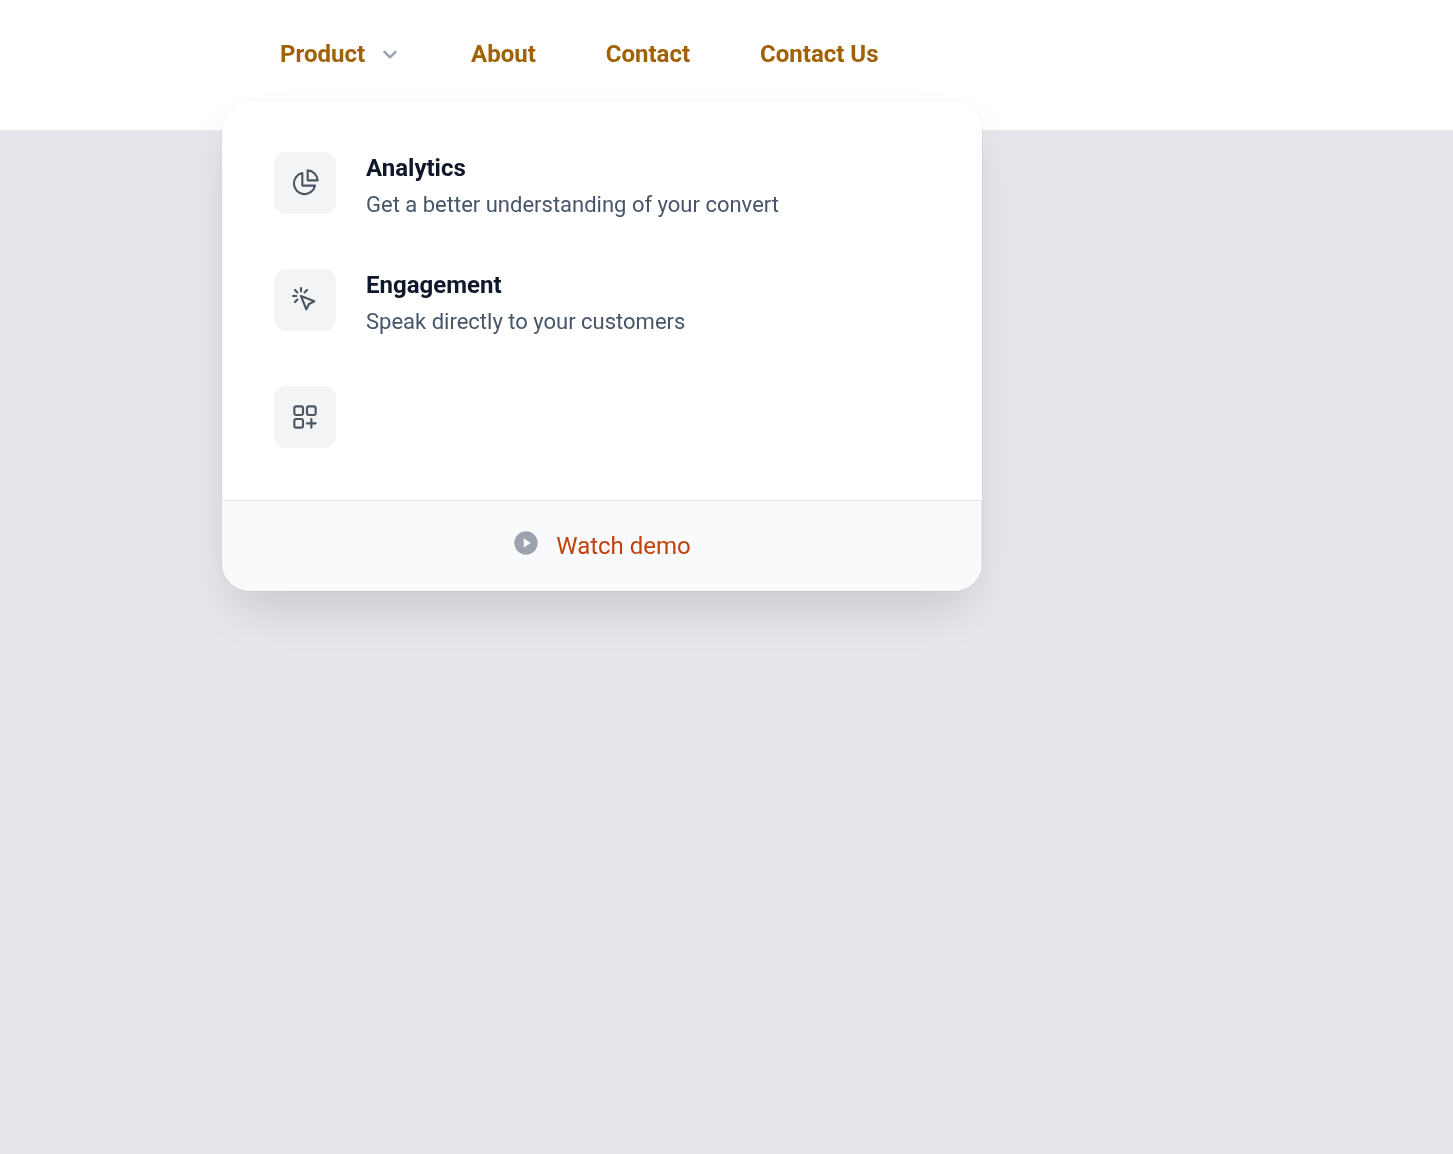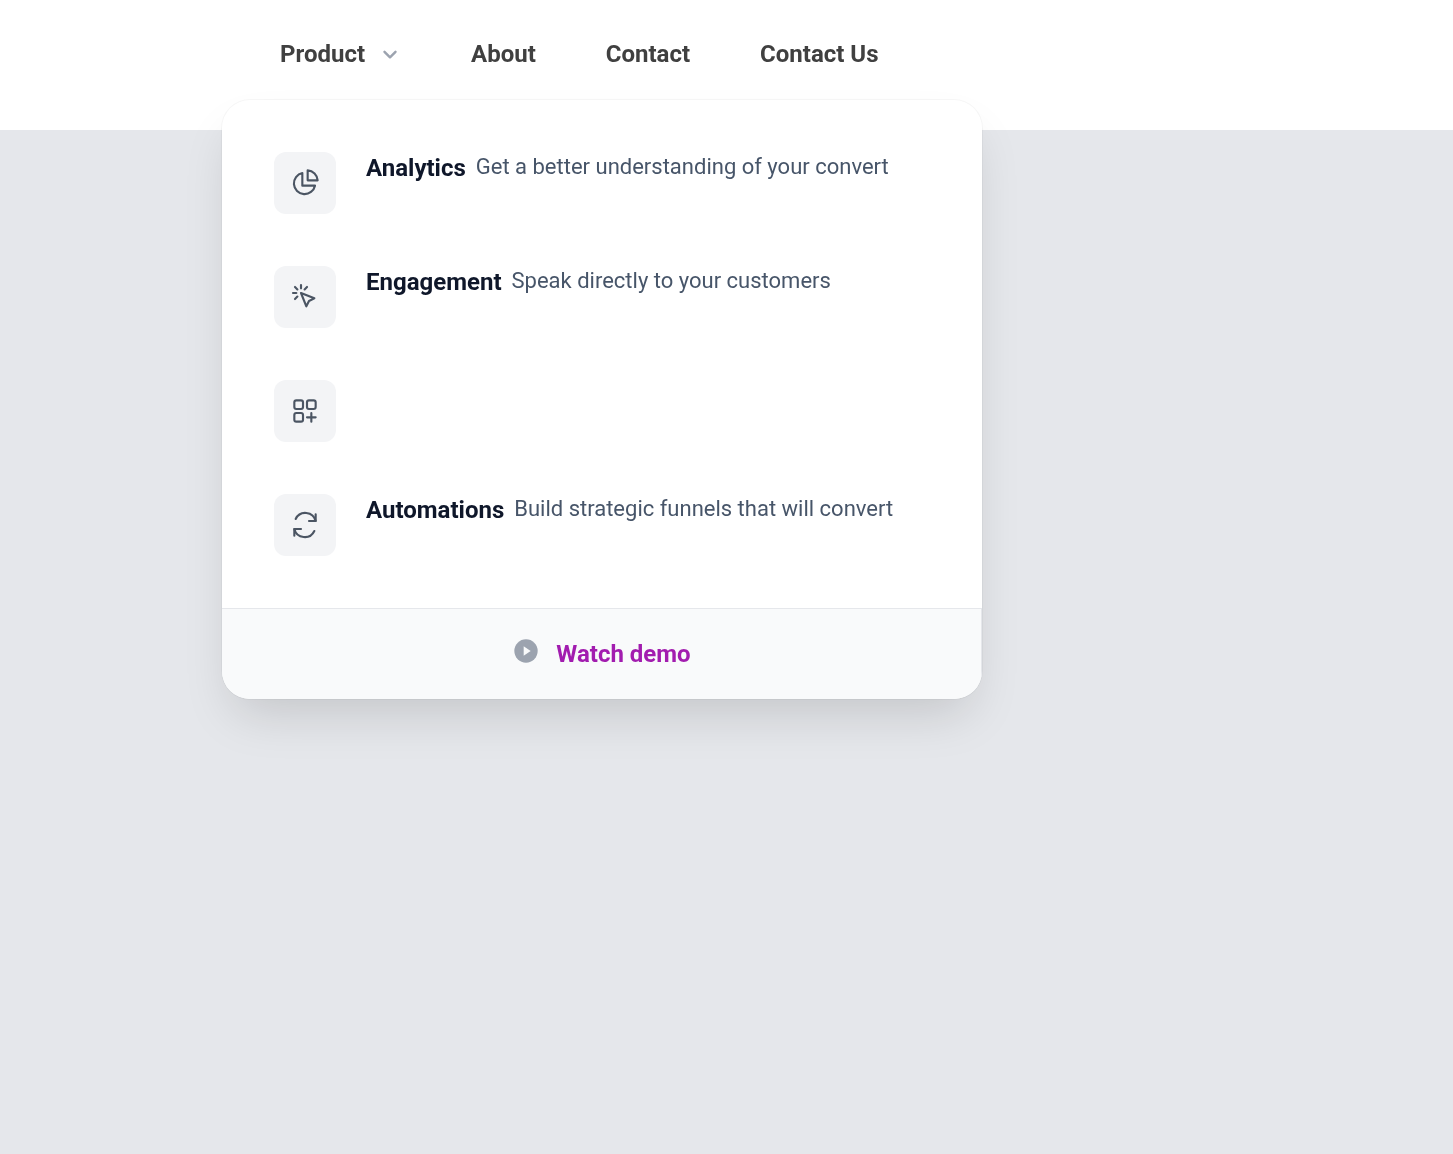--- a/index.html
+++ b/index.html
@@ -31,21 +31,21 @@
       padding: 40px 0 40px 280px;
       background: #fff;
       z-index: 10;
     }
     .nav-item {
       display: flex;
       align-items: center;
       gap: 14px;
       font-size: 24px;
       font-weight: 700;
-      color: #404040;
+      color: #a16207;
       cursor: pointer;
     }
     .chevron {
       width: 22px;
       height: 22px;
       display: flex;
       align-items: center;
       justify-content: center;
     }
     .flyout {
@@ -89,21 +89,21 @@
     }
     .menu-item.hovered .icon-box {
       background: #fff;
     }
     .icon-box svg {
       width: 32px;
       height: 32px;
     }
     .menu-text {
       display: flex;
-      flex-direction: row;
+      flex-direction: column;
       gap: 10px;
       padding-top: 2px;
     }
     .menu-title {
       font-size: 24px;
       font-weight: 700;
       color: #0f172a;
     }
     .menu-desc {
       font-size: 22px;
@@ -124,22 +124,22 @@
       background: #f9fafb;
     }
     .footer-btn {
       flex: 1;
       display: flex;
       align-items: center;
       justify-content: center;
       gap: 16px;
       padding: 28px 0;
       font-size: 24px;
-      font-weight: 700;
-      color: #a21caf;
+      font-weight: 400;
+      color: #c2410c;
       cursor: pointer;
     }
     .footer-btn:first-child {
       border-right: 1px solid #e5e7eb;
     }
     .footer-btn svg {
       width: 28px;
       height: 28px;
     }
   </style>
@@ -208,34 +208,20 @@
           <svg viewBox="0 0 24 24" fill="none" stroke="#4b5563" stroke-width="1.6" stroke-linecap="round" stroke-linejoin="round">
             <rect x="4" y="4" width="6.5" height="6.5" rx="1.5"></rect>
             <rect x="13.5" y="4" width="6.5" height="6.5" rx="1.5"></rect>
             <rect x="4" y="13.5" width="6.5" height="6.5" rx="1.5"></rect>
             <line x1="16.75" y1="13.5" x2="16.75" y2="20"></line>
             <line x1="13.5" y1="16.75" x2="20" y2="16.75"></line>
           </svg>
         </div>
       </div>
 
-      <div class="menu-item">
-        <div class="icon-box">
-          <svg viewBox="0 0 24 24" fill="none" stroke="#4b5563" stroke-width="1.6" stroke-linecap="round" stroke-linejoin="round">
-            <path d="M20 9A8 8 0 0 0 5 7.5"></path>
-            <polyline points="20 4 20 9 15 9"></polyline>
-            <path d="M4 15a8 8 0 0 0 15 1.5"></path>
-            <polyline points="4 20 4 15 9 15"></polyline>
-          </svg>
-        </div>
-        <div class="menu-text">
-          <div class="menu-title">Automations</div>
-          <div class="menu-desc">Build strategic funnels that will convert</div>
-        </div>
-      </div>
 
     </div>
 
     <div class="footer">
       <div class="footer-btn">
         <span>
           <svg viewBox="0 0 24 24" fill="#9ca3af">
               <circle cx="12" cy="12" r="10"></circle>
               <polygon points="10,8 16,12 10,16" fill="#f9fafb"></polygon>
             </svg>

